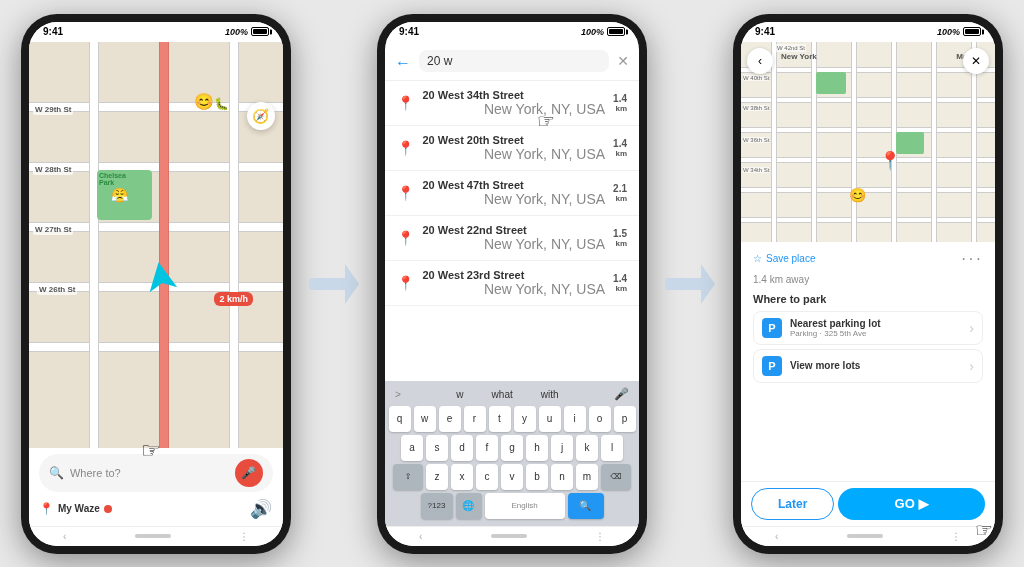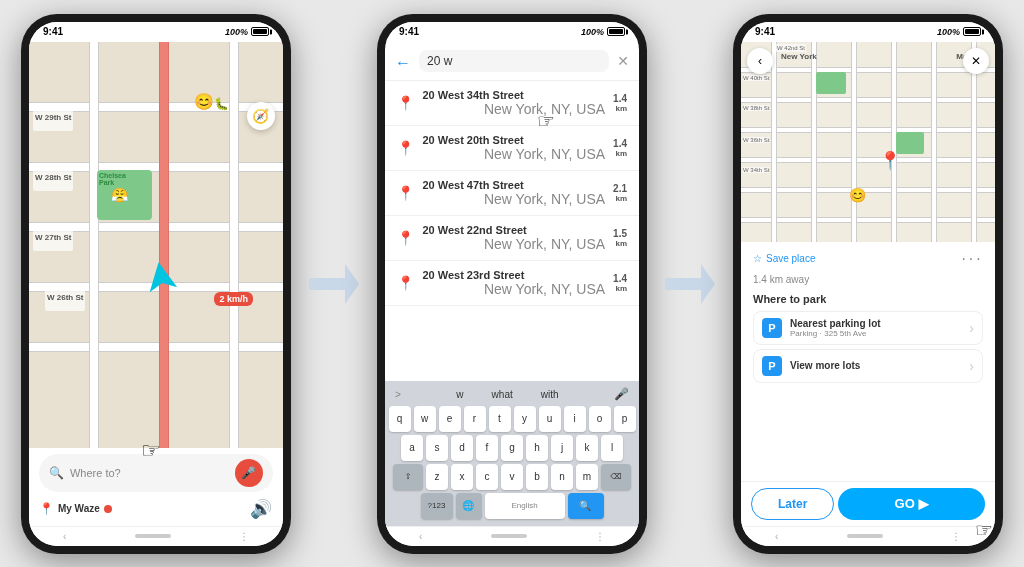--- a/index.html
+++ b/index.html
@@ -117,21 +117,21 @@
       box-shadow: 0 2px 6px rgba(0,0,0,0.2);
       z-index: 5;
     }
     .road-label {
       position: absolute;
       font-size: 8px;
       color: #555;
       font-weight: bold;
       z-index: 3;
       background: rgba(255,255,255,0.7);
-      padding: 9px 2px;
+      padding: 1px 2px;
       border-radius: 2px;
     }
 
     .map-bottom {
       background: #fff;
       padding: 6px 10px;
       flex-shrink: 0;
     }
     .search-bar {
       display: flex;
@@ -496,21 +496,21 @@
 
         <div class="road-highlight" style="left:130px; width:10px; top:0; bottom:0; opacity:0.7;"></div>
 
         <div class="park-block" style="left:68px; top:128px; width:55px; height:50px;">
           <div style="font-size:7px; color:#2d8a3e; padding:2px; font-weight:bold;">Chelsea<br>Park</div>
         </div>
 
         <div class="road-label" style="top:62px; left:4px;">W 29th St</div>
         <div class="road-label" style="top:122px; left:4px;">W 28th St</div>
         <div class="road-label" style="top:182px; left:4px;">W 27th St</div>
-        <div class="road-label" style="top:242px; left:16px;text-align:center;">W 26th St</div>
+        <div class="road-label" style="top:242px; left:8px;text-align:center;">W 26th St</div>
 
         <div class="speed-badge" style="right:30px; top:250px;">
           <span>2 km/h</span>
         </div>
 
         <div class="compass" style="right:8px; top:60px;">🧭</div>
 
         <div style="position:absolute; left:118px; top:220px; z-index:5;">
           <div style="width:28px; height:28px; background:#00c4e0; clip-path:polygon(50% 0%,0% 100%,50% 75%,100% 100%); transform:rotate(-10deg);"></div>
         </div>

